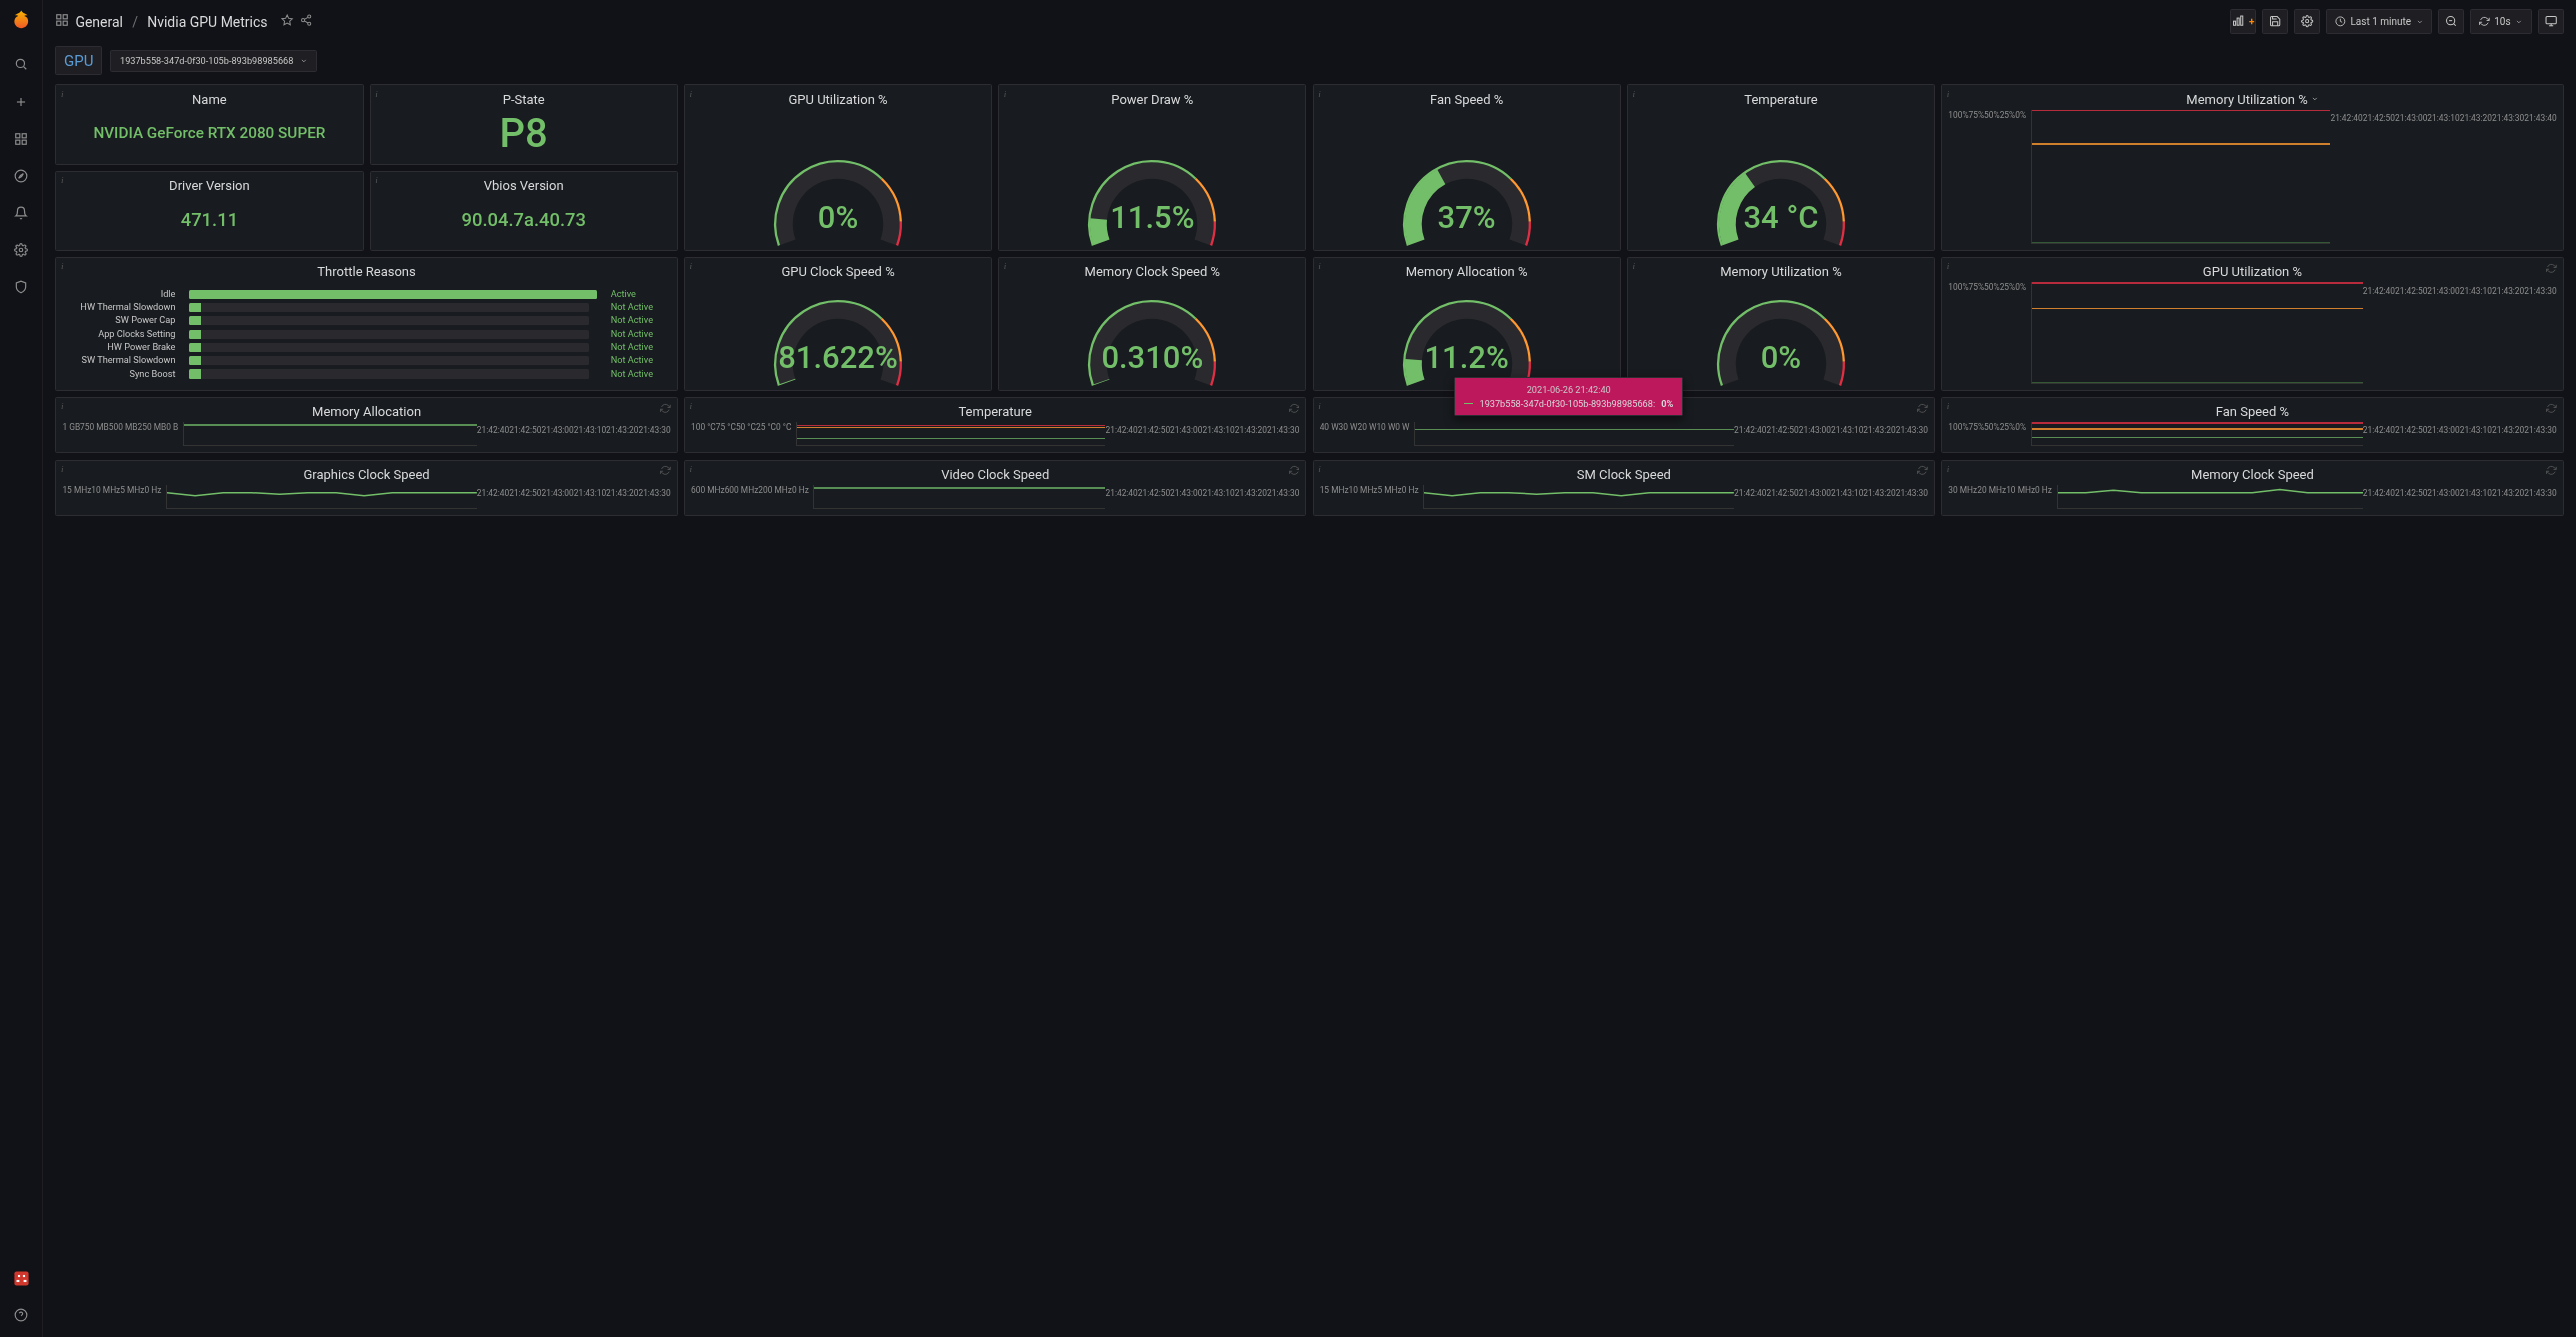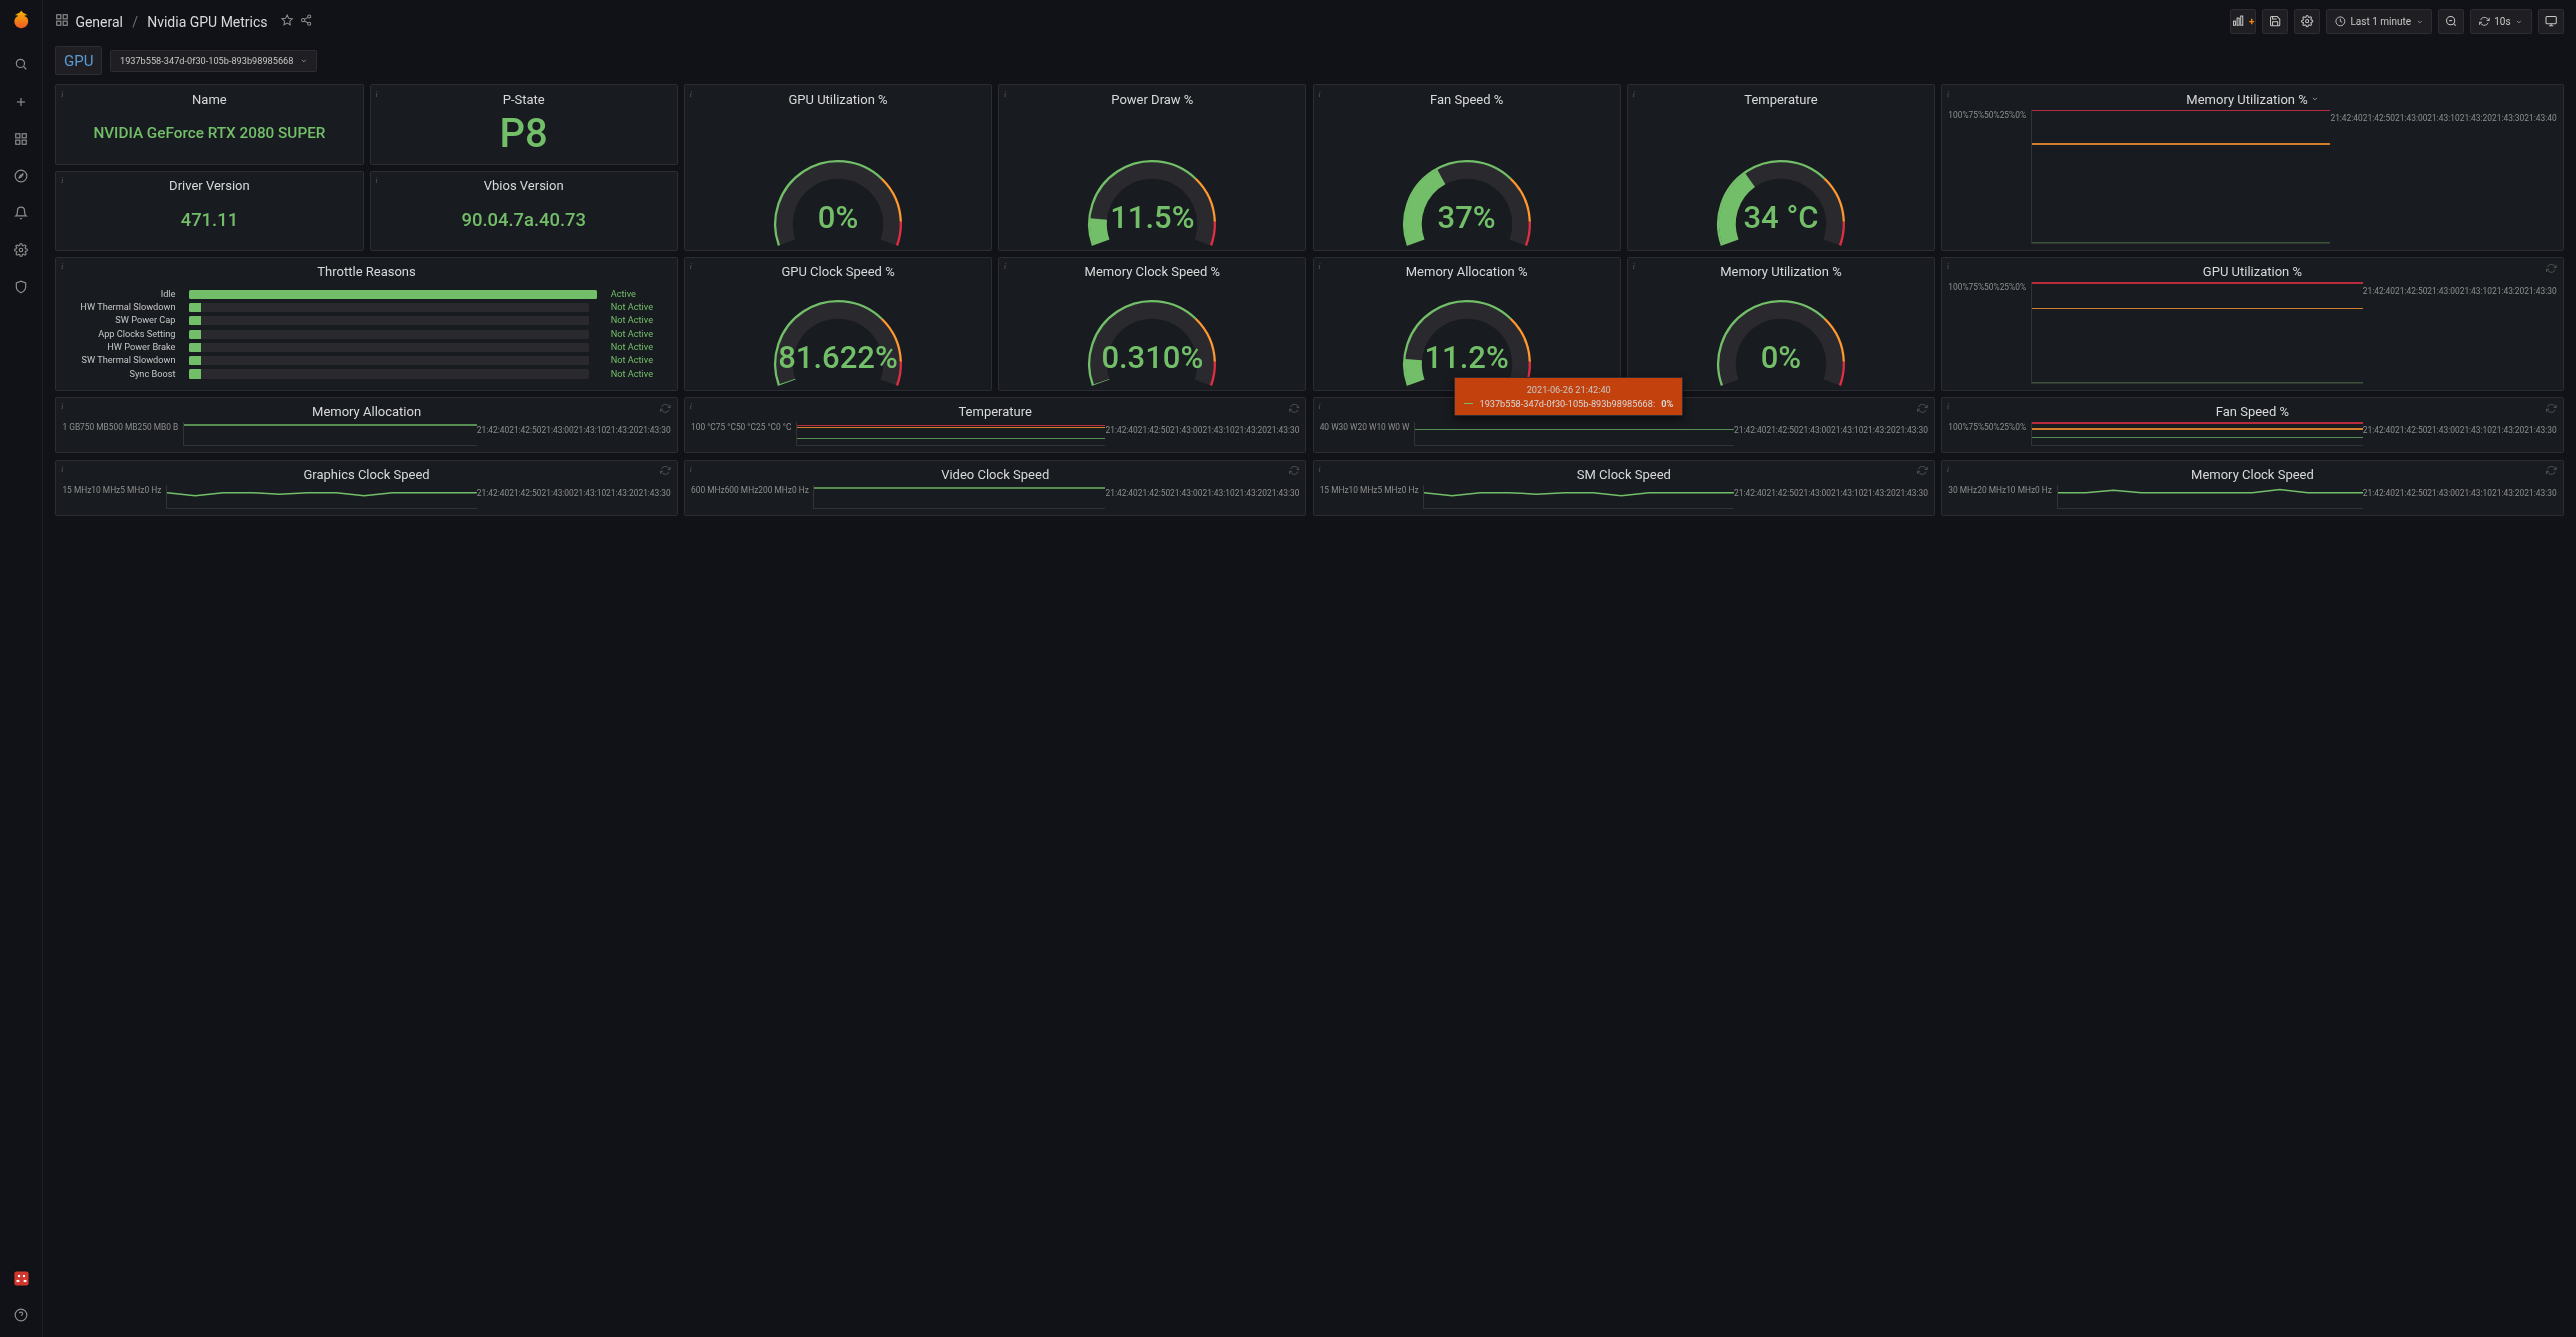--- a/index.html
+++ b/index.html
@@ -129,21 +129,21 @@
 .ts-area { flex:1; border-left:0.8px solid #333; border-bottom:0.8px solid #333; position:relative; }
 .ts-x { display:flex; justify-content:space-between; font-size:8.4px; color:#8e8e8e; padding-top:3.1px; }
 .ts-line { position:absolute; left:0; right:0; height:1.5px; }
 .ts-line.red { background: rgba(224,47,68,0.8); }
 .ts-line.orange { background: rgba(255,152,48,0.8); }
 .ts-line.green { background: rgba(115,191,105,0.7); }
 .ts-line.darkgreen { background: rgba(55,95,55,0.9); }
 
 .tooltip {
   position: absolute;
-  background: #c2410c;
+  background: #be185d;
   border: 0.8px solid #2c2c32;
   padding: 6.1px 9.2px;
   font-size: 9.2px;
   z-index: 100;
   border-radius: 1.5px;
   box-shadow: 0 3.1px 9.2px rgba(0,0,0,0.5);
 }
 .tooltip .tt-time { text-align: center; color: #c7c7c7; margin-bottom: 3.1px; }
 .tooltip .tt-row { display:flex; align-items:center; gap:6.1px; }
 .tooltip .dash { width:9.2px; height:1.5px; background:#73bf69; }

